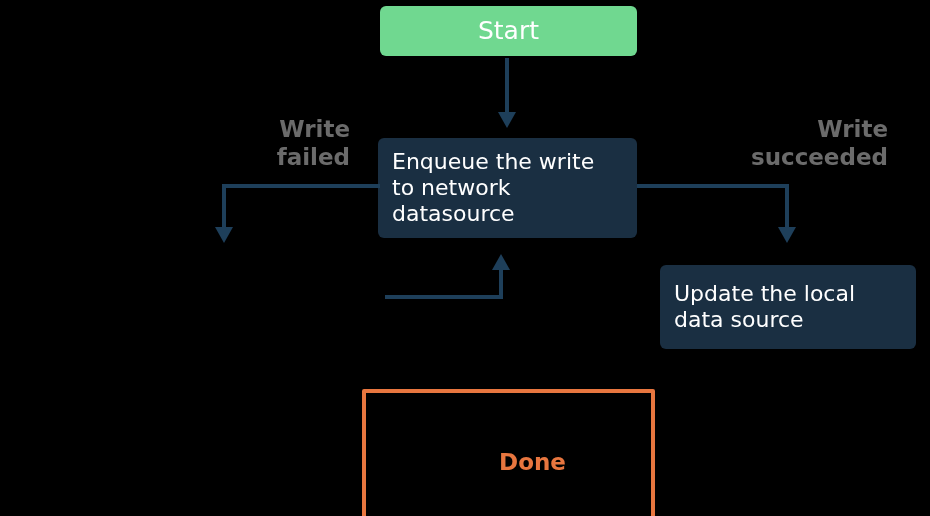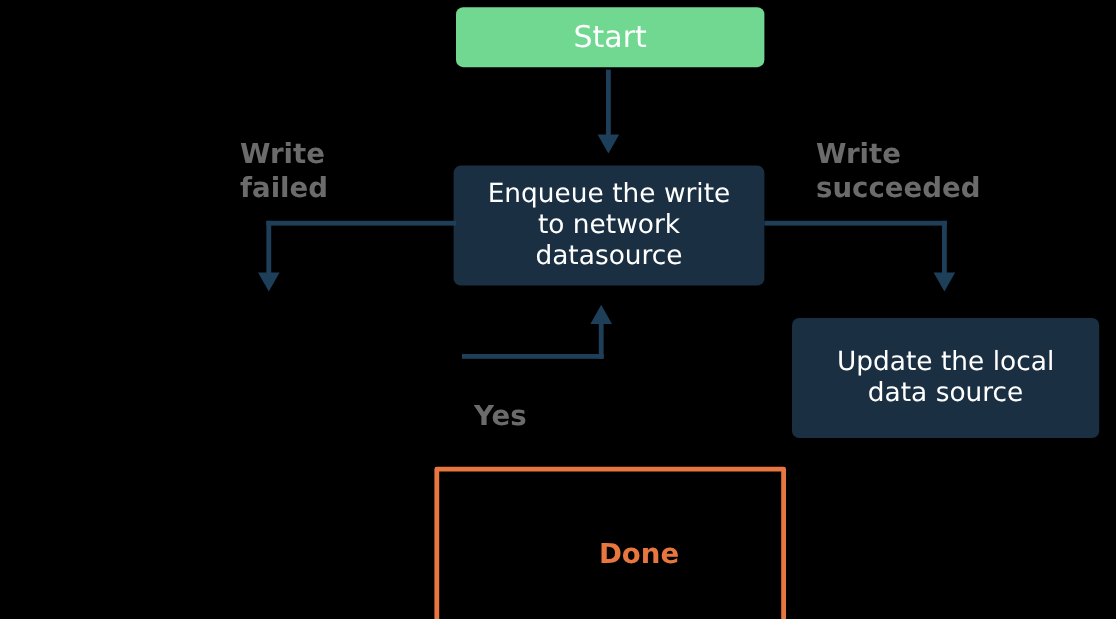--- a/index.html
+++ b/index.html
@@ -14,21 +14,21 @@
     background: #000000;
     overflow: hidden;
     font-family: "DejaVu Sans", "Liberation Sans", sans-serif;
   }
   .node {
     position: absolute;
     box-sizing: border-box;
     display: flex;
     align-items: center;
     justify-content: center;
-    text-align: center;
+    text-align: left;
     border-radius: 6px;
     line-height: 1.18;
   }
   .node-start {
     background: #70d890;
     color: #ffffff;
     font-size: 25px;
     font-weight: 400;
   }
   .node-dark {
@@ -44,21 +44,21 @@
     color: #e8763f;
     font-size: 23px;
     font-weight: 700;
     border-radius: 2px;
   }
   .edge-label {
     position: absolute;
     color: #6b6b6b;
     font-size: 23px;
     font-weight: 700;
-    text-align: left;
+    text-align: right;
     line-height: 1.22;
     white-space: pre-line;
   }
   .conn {
     position: absolute;
     background: #1e3f5a;
   }
   .conn-v { width: 4px; }
   .conn-h { height: 4px; }
   .arrow {
@@ -95,23 +95,22 @@
   <div class="edge-label" style="left:200px; top:115px; width:150px;">Write
 failed</div>
 
   <div class="conn conn-h" style="left:637px; top:184px; width:152px;"></div>
   <div class="conn conn-v" style="left:785px; top:184px; height:45px;"></div>
   <div class="arrow arrow-down" style="left:778px; top:227px;"></div>
   <div class="edge-label" style="left:680px; top:115px; width:208px;">Write
 succeeded</div>
 
 
-  <div class="node node-dark" style="left:660px; top:265px; width:256px; height:100px;">Update the local data source</div>
+  <div class="node node-dark" style="left:660px; top:265px; width:256px; height:84px;">Update the local data source</div>
 
   <div class="conn conn-h" style="left:385px; top:295px; width:118px;"></div>
   <div class="conn conn-v" style="left:499px; top:268px; height:31px;"></div>
   <div class="arrow arrow-up" style="left:492px; top:254px;"></div>
-  <div class="edge-label" style="left:395px; top:333px; width:105px;">Yes</div>
 
 
   <div class="node node-done" style="left:362px; top:389px; width:293px; height:148px;padding-left:48px;">Done</div>
 
 </div>
 
 </body></html>

